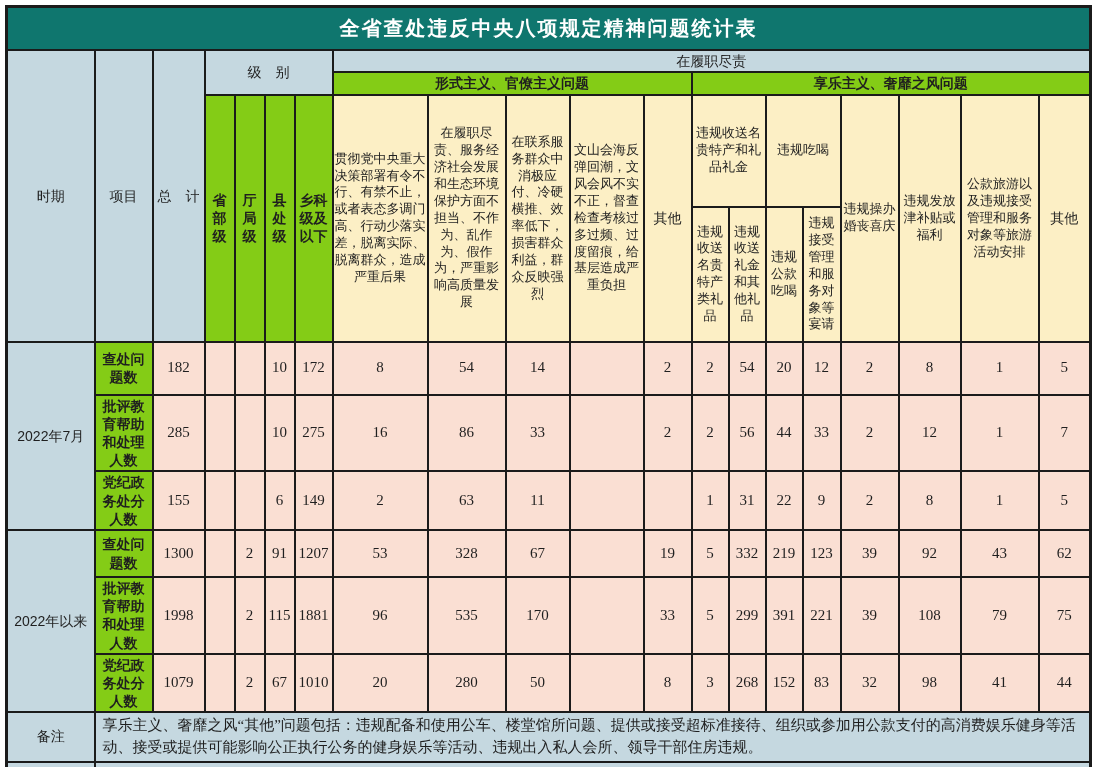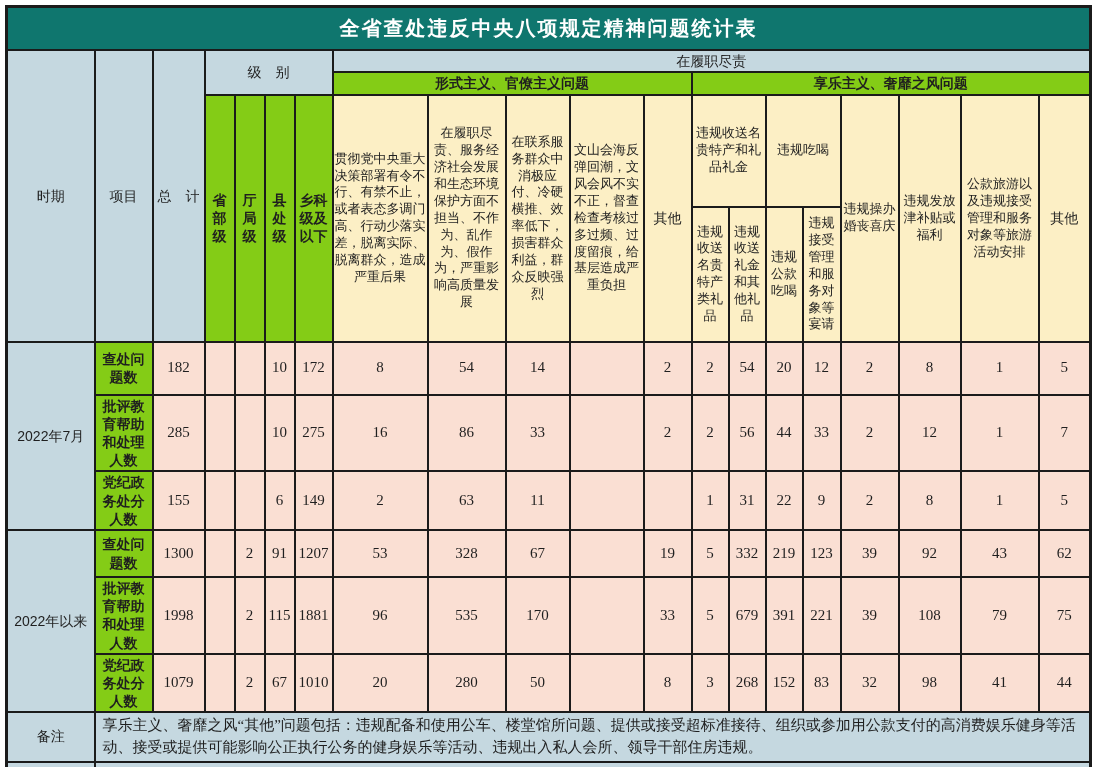--- a/index.html
+++ b/index.html
@@ -221,21 +221,21 @@
   <td class="pink num"></td>
   <td class="pink num">2</td>
   <td class="pink num">115</td>
   <td class="pink num">1881</td>
   <td class="pink num">96</td>
   <td class="pink num">535</td>
   <td class="pink num">170</td>
   <td class="pink num"></td>
   <td class="pink num">33</td>
   <td class="pink num">5</td>
-  <td class="pink num">679</td>
+  <td class="pink num">299</td>
   <td class="pink num">391</td>
   <td class="pink num">221</td>
   <td class="pink num">39</td>
   <td class="pink num">108</td>
   <td class="pink num">79</td>
   <td class="pink num">75</td>
 </tr>
 
 <tr class="r-d6">
   <td class="green">党纪政务处分人数</td>

